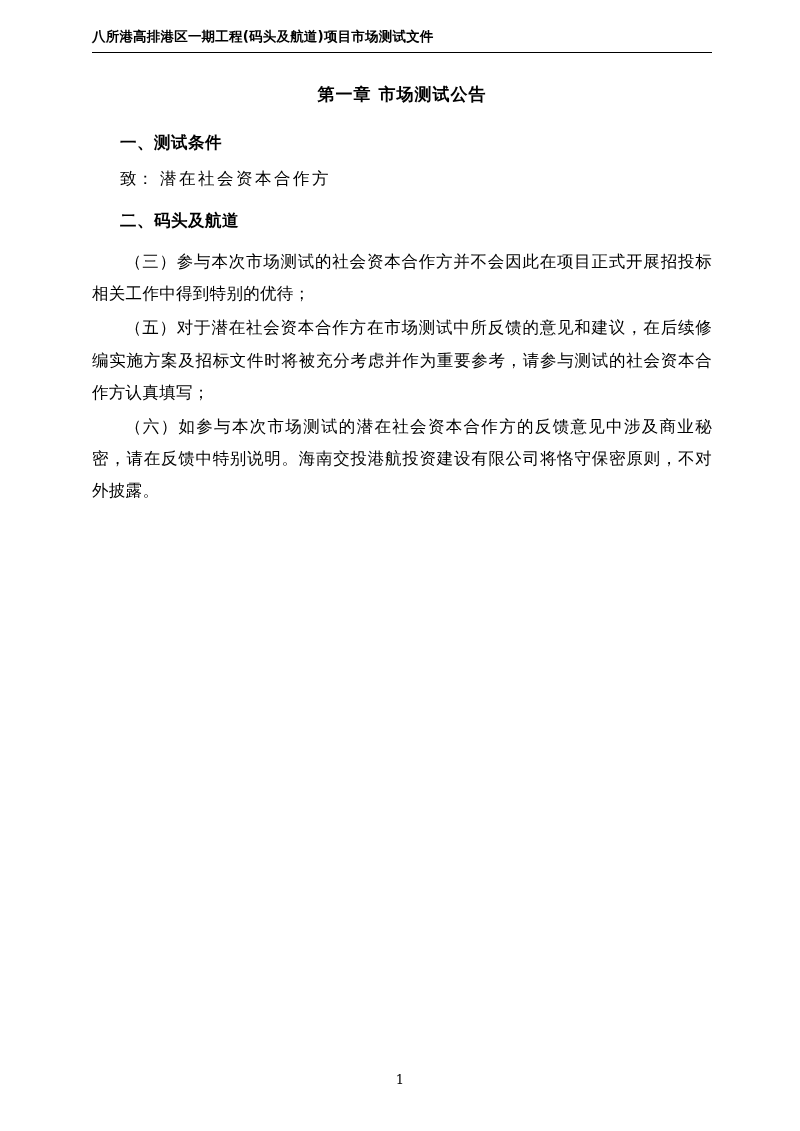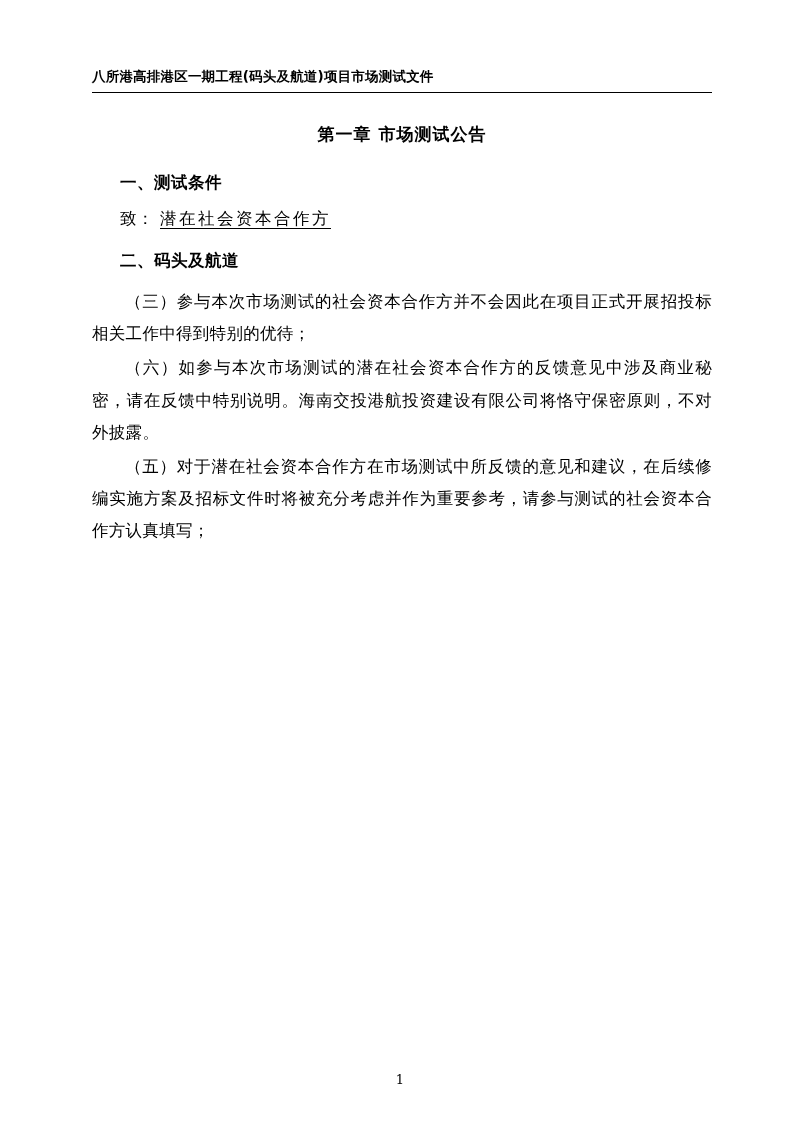--- a/index.html
+++ b/index.html
@@ -12,21 +12,21 @@
     height: 1131px;
     font-family: "DejaVu Serif", "Liberation Serif", serif;
     color: #000000;
     position: relative;
     overflow: hidden;
   }
   .page {
     width: 800px;
     height: 1131px;
     box-sizing: border-box;
-    padding: 68px 88px 40px 92px;
+    padding: 28px 88px 40px 92px;
     position: relative;
   }
   .header {
     font-size: 13.5px;
     font-family: "DejaVu Sans", "Liberation Sans", sans-serif;
     font-weight: bold;
     letter-spacing: 0.2px;
     padding-bottom: 6px;
     border-bottom: 1.2px solid #000;
     margin-bottom: 30px;
@@ -48,21 +48,20 @@
     text-indent: 28px;
     letter-spacing: 0.5px;
   }
   .addressee {
     font-size: 16.5px;
     margin: 14px 0 10px 0;
     text-indent: 28px;
     letter-spacing: 0.5px;
   }
   .addressee .underlined {
-    text-decoration: underline;
     text-underline-offset: 4px;
     letter-spacing: 2.5px;
     padding: 0 6px;
   }
   p.body {
     font-size: 16.5px;
     line-height: 1.95;
     text-align: justify;
     text-justify: inter-ideograph;
     margin: 0 0 2px 0;
@@ -91,18 +90,18 @@
   <div class="section-heading">一、测试条件</div>
 
   <div class="addressee">
     <span>致：</span><span class="underlined">潜在社会资本合作方</span>
   </div>
 
 
   <div class="section-heading">二、码头及航道</div>
 
   <p class="body">（三）参与本次市场测试的社会资本合作方并不会因此在项目正式开展招投标相关工作中得到特别的优待；</p>
+  <p class="body">（五）对于潜在社会资本合作方在市场测试中所反馈的意见和建议，在后续修编实施方案及招标文件时将被充分考虑并作为重要参考，请参与测试的社会资本合作方认真填写；</p>
   <p class="body">（六）如参与本次市场测试的潜在社会资本合作方的反馈意见中涉及商业秘密，请在反馈中特别说明。海南交投港航投资建设有限公司将恪守保密原则，不对外披露。</p>
-  <p class="body">（五）对于潜在社会资本合作方在市场测试中所反馈的意见和建议，在后续修编实施方案及招标文件时将被充分考虑并作为重要参考，请参与测试的社会资本合作方认真填写；</p>
 
   <div class="page-number">1</div>
 
 </div>
 
 </body></html>

